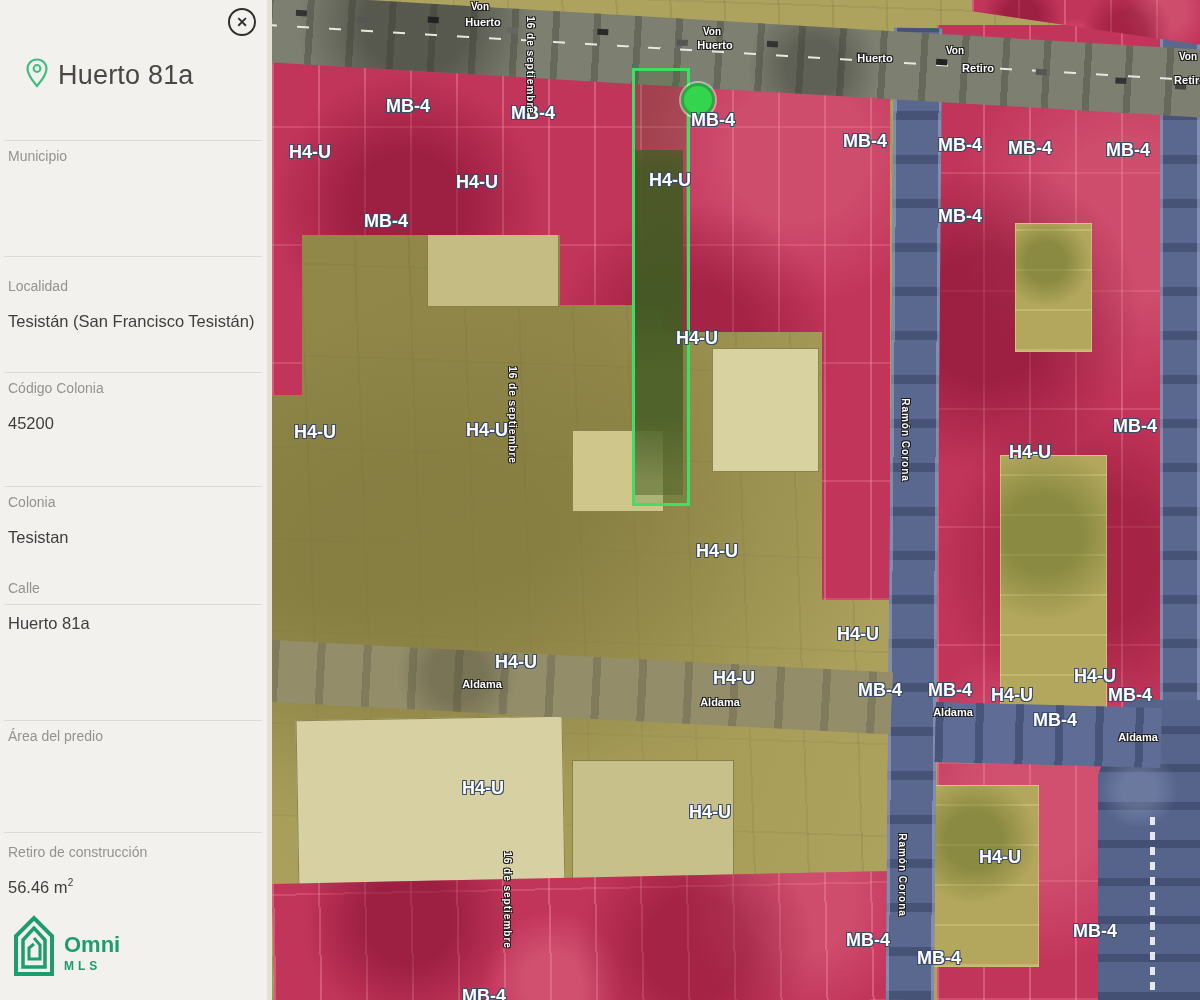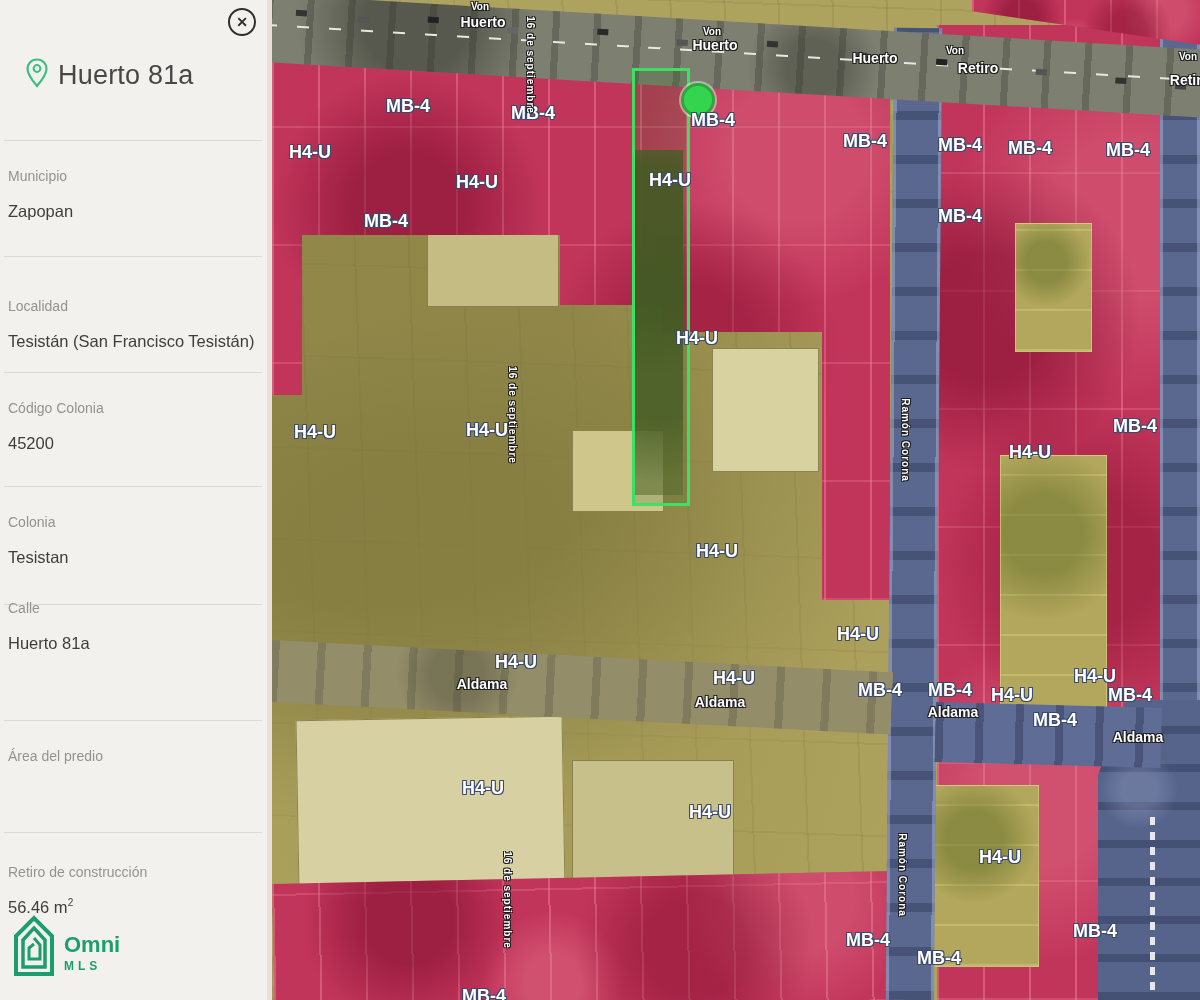--- a/index.html
+++ b/index.html
@@ -16,21 +16,21 @@
   .close-btn{
     position:absolute;left:228px;top:8px;width:28px;height:28px;
     border:2px solid #2f2f2f;border-radius:50%;background:transparent;
     color:#2f2f2f;font-size:14px;line-height:24px;text-align:center;
     font-weight:bold;cursor:pointer;padding:0;
   }
   .title-row{position:absolute;left:26px;top:58px;display:flex;align-items:center;gap:10px;}
   .title-row .pin{flex:0 0 auto;}
   .page-title{font-size:27px;color:#474747;letter-spacing:.2px;}
   .divider{position:absolute;left:4px;width:258px;height:1px;background:#dbdad5;}
-  .field{position:absolute;left:8px;width:256px;margin-top:20px;}
+  .field{position:absolute;left:8px;width:256px;}
   .field .flabel{font-size:14px;color:#93938f;line-height:16px;}
   .field .fvalue{font-size:16.5px;color:#3e3e3e;line-height:20px;margin-top:13px;}
   .field sup{font-size:10px;}
   .logo{position:absolute;left:12px;top:912px;display:flex;align-items:flex-start;gap:8px;}
   .logo-text{margin-top:22px;}
   .logo-omni{font-size:22px;font-weight:bold;color:#1d9d6d;line-height:22px;}
   .logo-mls{font-size:12px;font-weight:bold;color:#1d9d6d;letter-spacing:4px;margin-top:3px;}
   
   .map{
     position:absolute;left:272px;top:0;width:928px;height:1000px;overflow:hidden;
@@ -123,21 +123,21 @@
     left:409px;top:83px;width:28px;height:28px;border-radius:50%;
     background:#35d44f;border:3px solid #2aa83e;z-index:12;cursor:pointer;
     box-shadow:0 0 0 2px rgba(255,255,255,.45);
   }
   .labels-layer{position:absolute;left:0;top:0;width:100%;height:100%;z-index:20;pointer-events:none;}
   .zone-label,.street-label{
     position:absolute;transform:translate(-50%,-50%);white-space:nowrap;color:#fff;font-weight:bold;
   }
   .zone-label{font-size:18px;
     text-shadow:-1px -1px 0 #3a4a6b,1px -1px 0 #3a4a6b,-1px 1px 0 #3a4a6b,1px 1px 0 #3a4a6b;}
-  .street-label{font-size:14px;
+  .street-label{font-size:11px;
     text-shadow:-1px -1px 0 #1c1c1c,1px -1px 0 #1c1c1c,-1px 1px 0 #1c1c1c,1px 1px 0 #1c1c1c;}
   .street-label.vertical{writing-mode:vertical-rl;letter-spacing:1px;}
   .dash-label{position:absolute;left:878px;top:815px;width:5px;height:175px;z-index:20;
     background:repeating-linear-gradient(0deg, rgba(255,255,255,.85) 0 8px, transparent 8px 15px);}
 </style>
 </head>
 <body>
 
 <div class="sidebar">
   <button class="close-btn">✕</button>
@@ -148,21 +148,20 @@
         <path d="M11 1.5 C5.3 1.5 1.5 5.8 1.5 10.8 C1.5 17 11 28 11 28 C11 28 20.5 17 20.5 10.8 C20.5 5.8 16.7 1.5 11 1.5 Z" fill="none" stroke="#3dbd82" stroke-width="2.2"></path>
         <circle cx="11" cy="10.5" r="3.4" fill="none" stroke="#3dbd82" stroke-width="2"></circle>
       </svg>
     </span>
     <span class="page-title">Huerto 81a</span>
   </div>
 
   <div class="divider" style="top:140px"></div>
   <div class="field" style="top:148px">
     <div class="flabel">Municipio</div>
-    <div class="fvalue"><span>Zapopan</span><sup></sup></div>
   </div>
 
   <div class="divider" style="top:256px"></div>
   <div class="field" style="top:278px">
     <div class="flabel">Localidad</div>
     <div class="fvalue"><span>Tesistán (San Francisco Tesistán)</span><sup></sup></div>
   </div>
 
   <div class="divider" style="top:372px"></div>
   <div class="field" style="top:380px">

